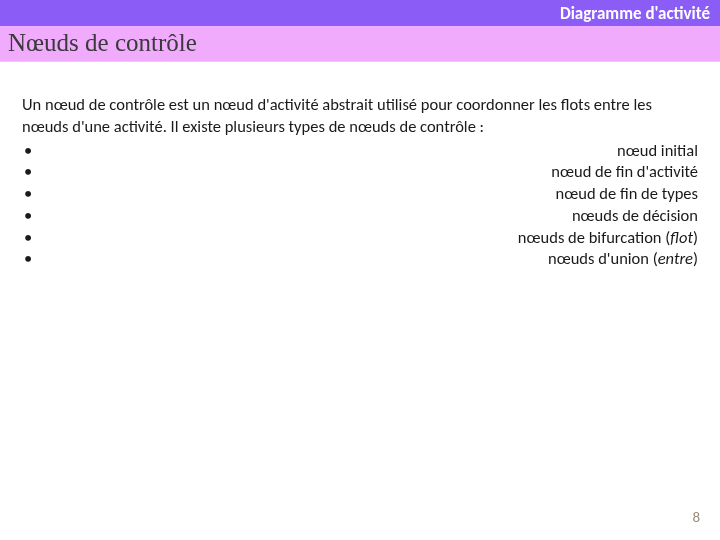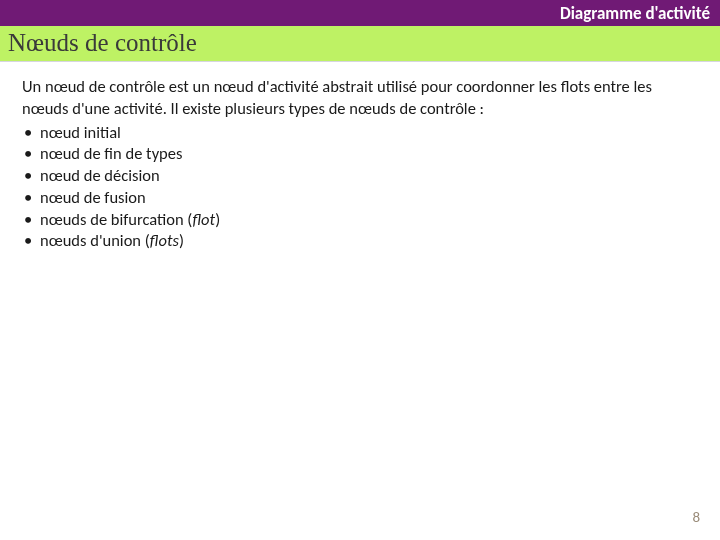--- a/index.html
+++ b/index.html
@@ -7,54 +7,55 @@
     width: 720px;
     height: 540px;
     background: #fff;
     font-family: Calibri, "Segoe UI", Arial, sans-serif;
     position: relative;
     overflow: hidden;
   }
   .header-bar {
     width: 100%;
     height: 26px;
-    background: #701a75;
+    background: #8b5cf6;
     display: flex;
     justify-content: flex-end;
     align-items: center;
     padding-right: 10px;
   }
   .header-title {
     color: #fff;
     font-size: 17px;
     font-weight: bold;
   }
   .section-title-bar {
     width: 100%;
-    background: #bef264;
+    background: #f0abfc;
     border-bottom: 1px solid #d6d6e0;
     padding: 3px 8px 4px 8px;
   }
   .section-title {
     font-family: Georgia, "Times New Roman", serif;
     font-size: 25px;
     color: #3a3a3a;
     font-weight: normal;
   }
   .content {
-    padding: 14px 22px 0 22px;
+    padding: 32px 22px 0 22px;
     font-size: 16.5px;
     color: #1a1a1a;
     line-height: 1.32;
   }
   .intro {
     margin-bottom: 2px;
   }
   .bullet-list {
     list-style: none;
+    text-align: right;
   }
   .bullet-list li {
     padding-left: 18px;
     position: relative;
   }
   .bullet-list li::before {
     content: "•";
     position: absolute;
     left: 2px;
     top: 0;
@@ -77,21 +78,21 @@
 </div>
 
 <div class="section-title-bar">
   <div class="section-title">Nœuds de contrôle</div>
 </div>
 
 <div class="content">
   <div class="intro">Un nœud de contrôle est un nœud d'activité abstrait utilisé pour coordonner les flots entre les nœuds d'une activité. Il existe plusieurs types de nœuds de contrôle :</div>
   <ul class="bullet-list">
     <li><span>nœud initial</span></li>
+    <li><span>nœud de fin d'activité</span></li>
     <li><span>nœud de fin de types</span></li>
-    <li><span>nœud de décision</span></li>
-    <li><span>nœud de fusion</span></li>
+    <li><span>nœuds de décision</span></li>
     <li><span>nœuds de bifurcation (</span><span class="italic">flot</span><span>)</span></li>
-    <li><span>nœuds d'union (</span><span class="italic">flots</span><span>)</span></li>
+    <li><span>nœuds d'union (</span><span class="italic">entre</span><span>)</span></li>
   </ul>
 </div>
 
 <div class="page-number">8</div>
 
 </body></html>

